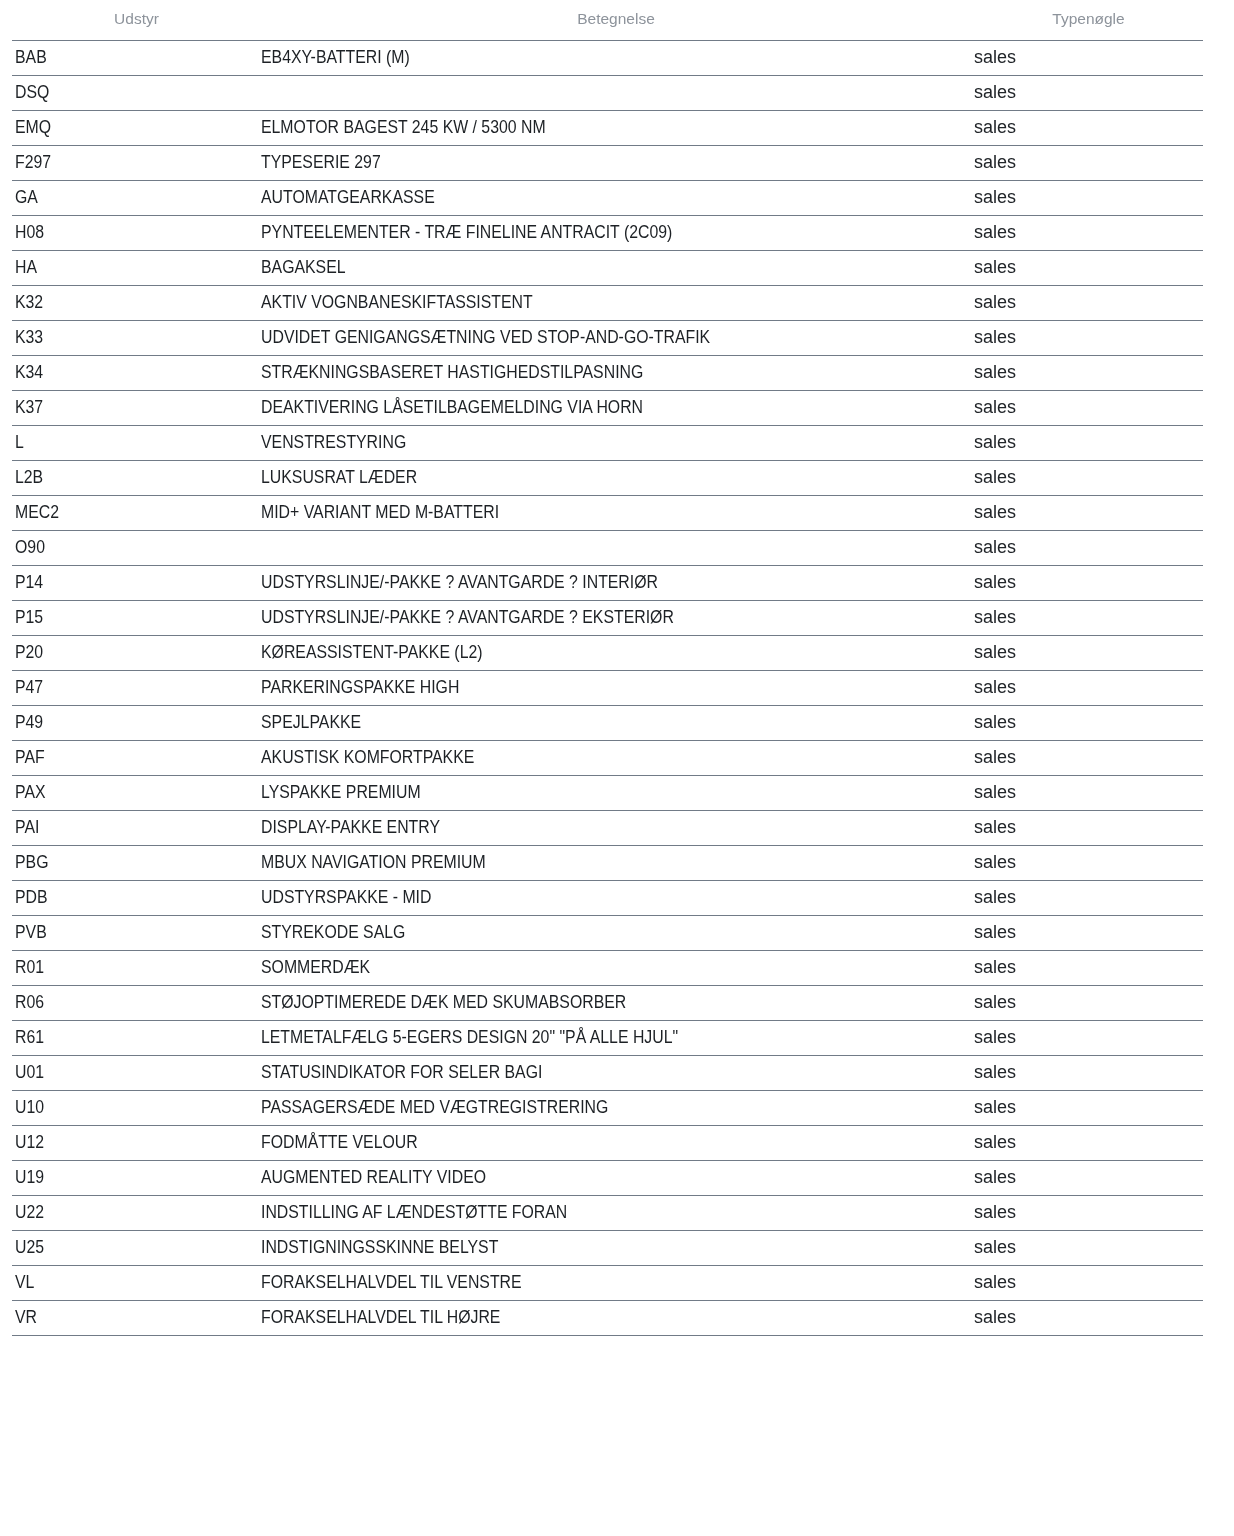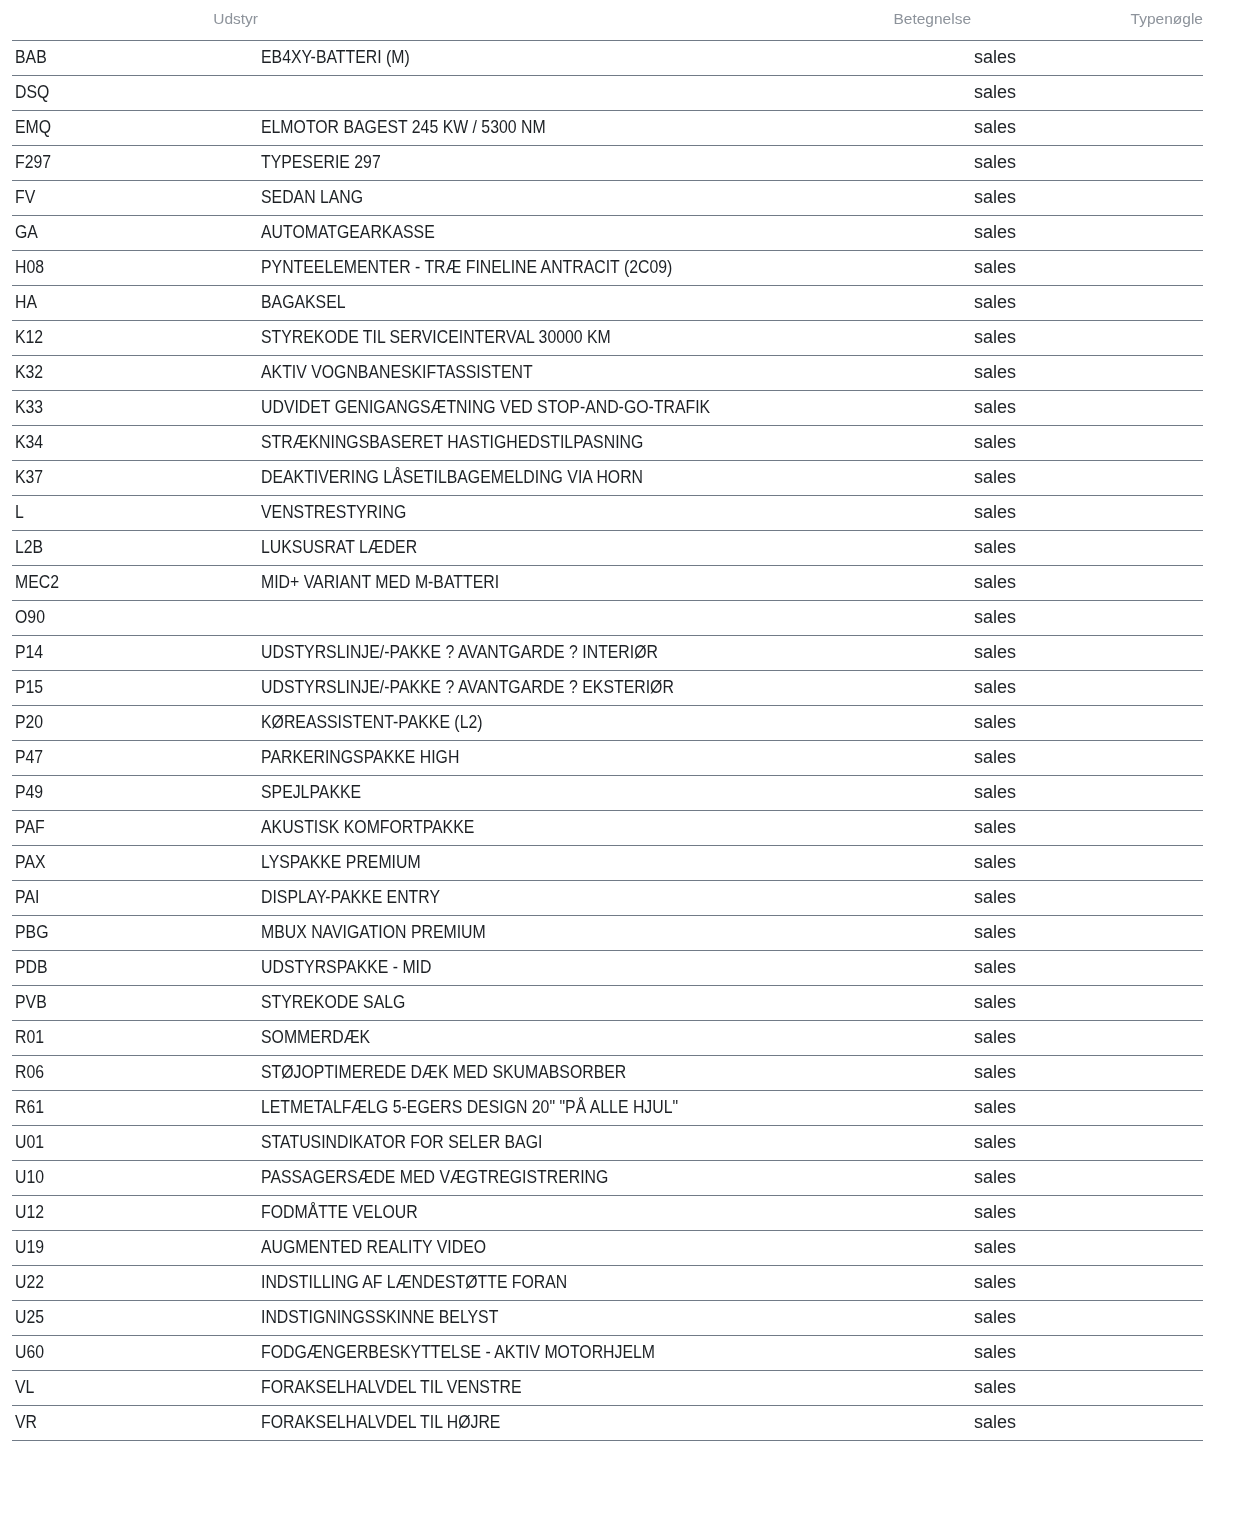--- a/index.html
+++ b/index.html
@@ -23,21 +23,21 @@
     table-layout: fixed;
     margin-left: 12px;
     width: 1191px;
   }
   col.w-code { width: 246px; }
   col.w-desc { width: 713px; }
   col.w-type { width: 232px; }
   th {
     box-sizing: border-box;
     height: 40px;
-    text-align: right;
+    text-align: center;
     vertical-align: middle;
     font-weight: 400;
     font-size: 15.5px;
     color: #8d939b;
     padding: 0 0 2px 3px;
     border-bottom: 1px solid #717b87;
     white-space: nowrap;
   }
   td {
     box-sizing: border-box;
@@ -95,45 +95,35 @@
           <td class="col-code"><span class="cond">EMQ</span></td>
           <td class="col-desc"><span class="cond">ELMOTOR BAGEST 245 KW / 5300 NM</span></td>
           <td class="col-type"><span>sales</span></td>
         </tr>
         <tr>
           <td class="col-code"><span class="cond">F297</span></td>
           <td class="col-desc"><span class="cond">TYPESERIE 297</span></td>
           <td class="col-type"><span>sales</span></td>
         </tr>
         <tr>
-          <td class="col-code"><span class="cond">FV</span></td>
-          <td class="col-desc"><span class="cond">SEDAN LANG</span></td>
-          <td class="col-type"><span>sales</span></td>
-        </tr>
-        <tr>
           <td class="col-code"><span class="cond">GA</span></td>
           <td class="col-desc"><span class="cond">AUTOMATGEARKASSE</span></td>
           <td class="col-type"><span>sales</span></td>
         </tr>
         <tr>
           <td class="col-code"><span class="cond">H08</span></td>
           <td class="col-desc"><span class="cond">PYNTEELEMENTER - TRÆ FINELINE ANTRACIT (2C09)</span></td>
           <td class="col-type"><span>sales</span></td>
         </tr>
         <tr>
           <td class="col-code"><span class="cond">HA</span></td>
           <td class="col-desc"><span class="cond">BAGAKSEL</span></td>
           <td class="col-type"><span>sales</span></td>
         </tr>
         <tr>
-          <td class="col-code"><span class="cond">K12</span></td>
-          <td class="col-desc"><span class="cond">STYREKODE TIL SERVICEINTERVAL 30000 KM</span></td>
-          <td class="col-type"><span>sales</span></td>
-        </tr>
-        <tr>
           <td class="col-code"><span class="cond">K32</span></td>
           <td class="col-desc"><span class="cond">AKTIV VOGNBANESKIFTASSISTENT</span></td>
           <td class="col-type"><span>sales</span></td>
         </tr>
         <tr>
           <td class="col-code"><span class="cond">K33</span></td>
           <td class="col-desc"><span class="cond">UDVIDET GENIGANGSÆTNING VED STOP-AND-GO-TRAFIK</span></td>
           <td class="col-type"><span>sales</span></td>
         </tr>
         <tr>
@@ -257,25 +247,20 @@
           <td class="col-type"><span>sales</span></td>
         </tr>
         <tr>
           <td class="col-code"><span class="cond">U22</span></td>
           <td class="col-desc"><span class="cond">INDSTILLING AF LÆNDESTØTTE FORAN</span></td>
           <td class="col-type"><span>sales</span></td>
         </tr>
         <tr>
           <td class="col-code"><span class="cond">U25</span></td>
           <td class="col-desc"><span class="cond">INDSTIGNINGSSKINNE BELYST</span></td>
-          <td class="col-type"><span>sales</span></td>
-        </tr>
-        <tr>
-          <td class="col-code"><span class="cond">U60</span></td>
-          <td class="col-desc"><span class="cond">FODGÆNGERBESKYTTELSE - AKTIV MOTORHJELM</span></td>
           <td class="col-type"><span>sales</span></td>
         </tr>
         <tr>
           <td class="col-code"><span class="cond">VL</span></td>
           <td class="col-desc"><span class="cond">FORAKSELHALVDEL TIL VENSTRE</span></td>
           <td class="col-type"><span>sales</span></td>
         </tr>
         <tr>
           <td class="col-code"><span class="cond">VR</span></td>
           <td class="col-desc"><span class="cond">FORAKSELHALVDEL TIL HØJRE</span></td>

